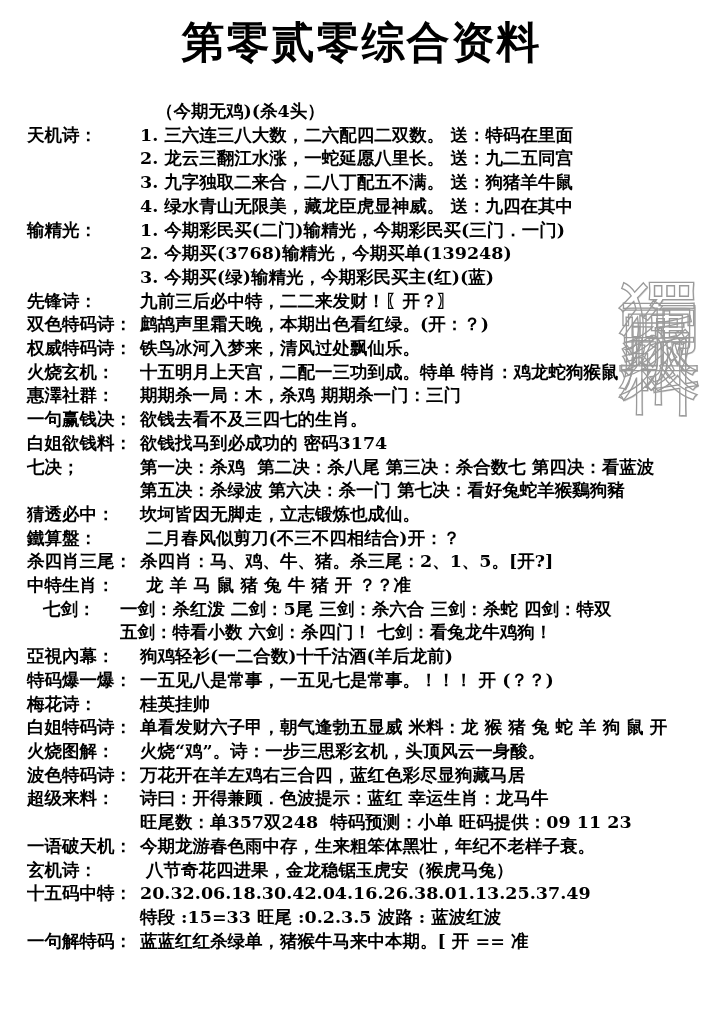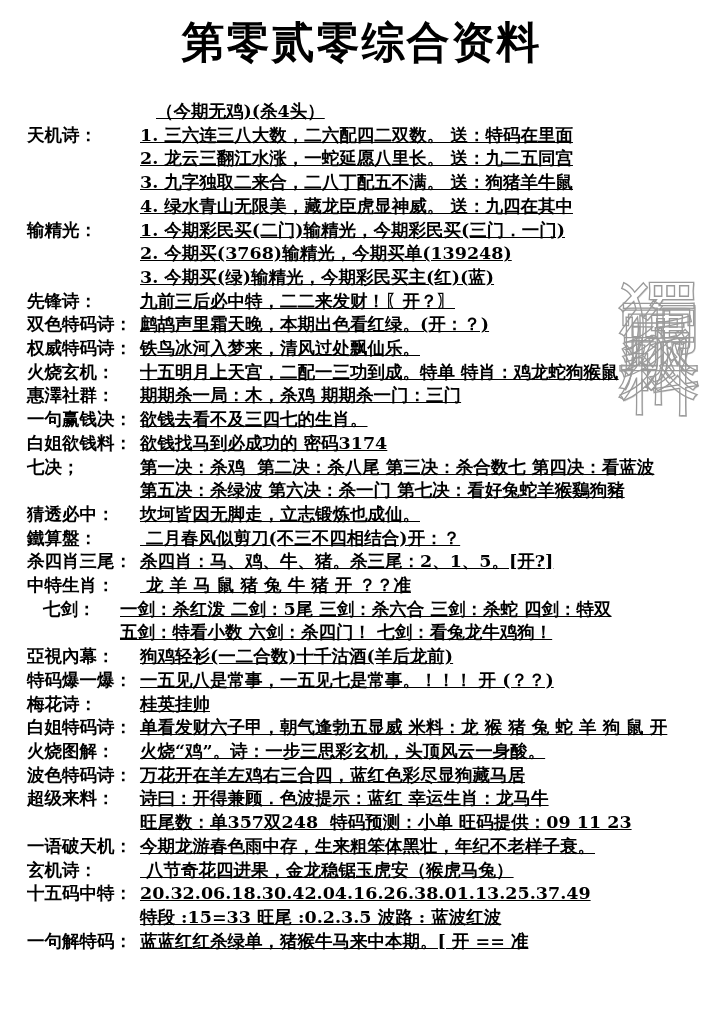--- a/index.html
+++ b/index.html
@@ -34,21 +34,21 @@
     z-index: 2;
     font-size: 17.5px;
     font-weight: bold;
     line-height: 23.7px;
     white-space: pre;
   }
   .line { display: flex; }
   .line .label { flex: 0 0 auto; min-width: 113px; }
   .line.sm .label { min-width: 77px; margin-left: 16px; }
   .line.paren { margin-left: 16px; }
-  .line .content { flex: 0 1 auto; text-decoration: underline; }
+  .line .content { flex: 0 1 auto; }
   .watermark {
     position: absolute;
     top: 220px;
     left: 610px;
     z-index: 1;
     writing-mode: vertical-rl;
     text-orientation: upright;
     font-size: 82px;
     line-height: 100px;
     letter-spacing: 10px;

